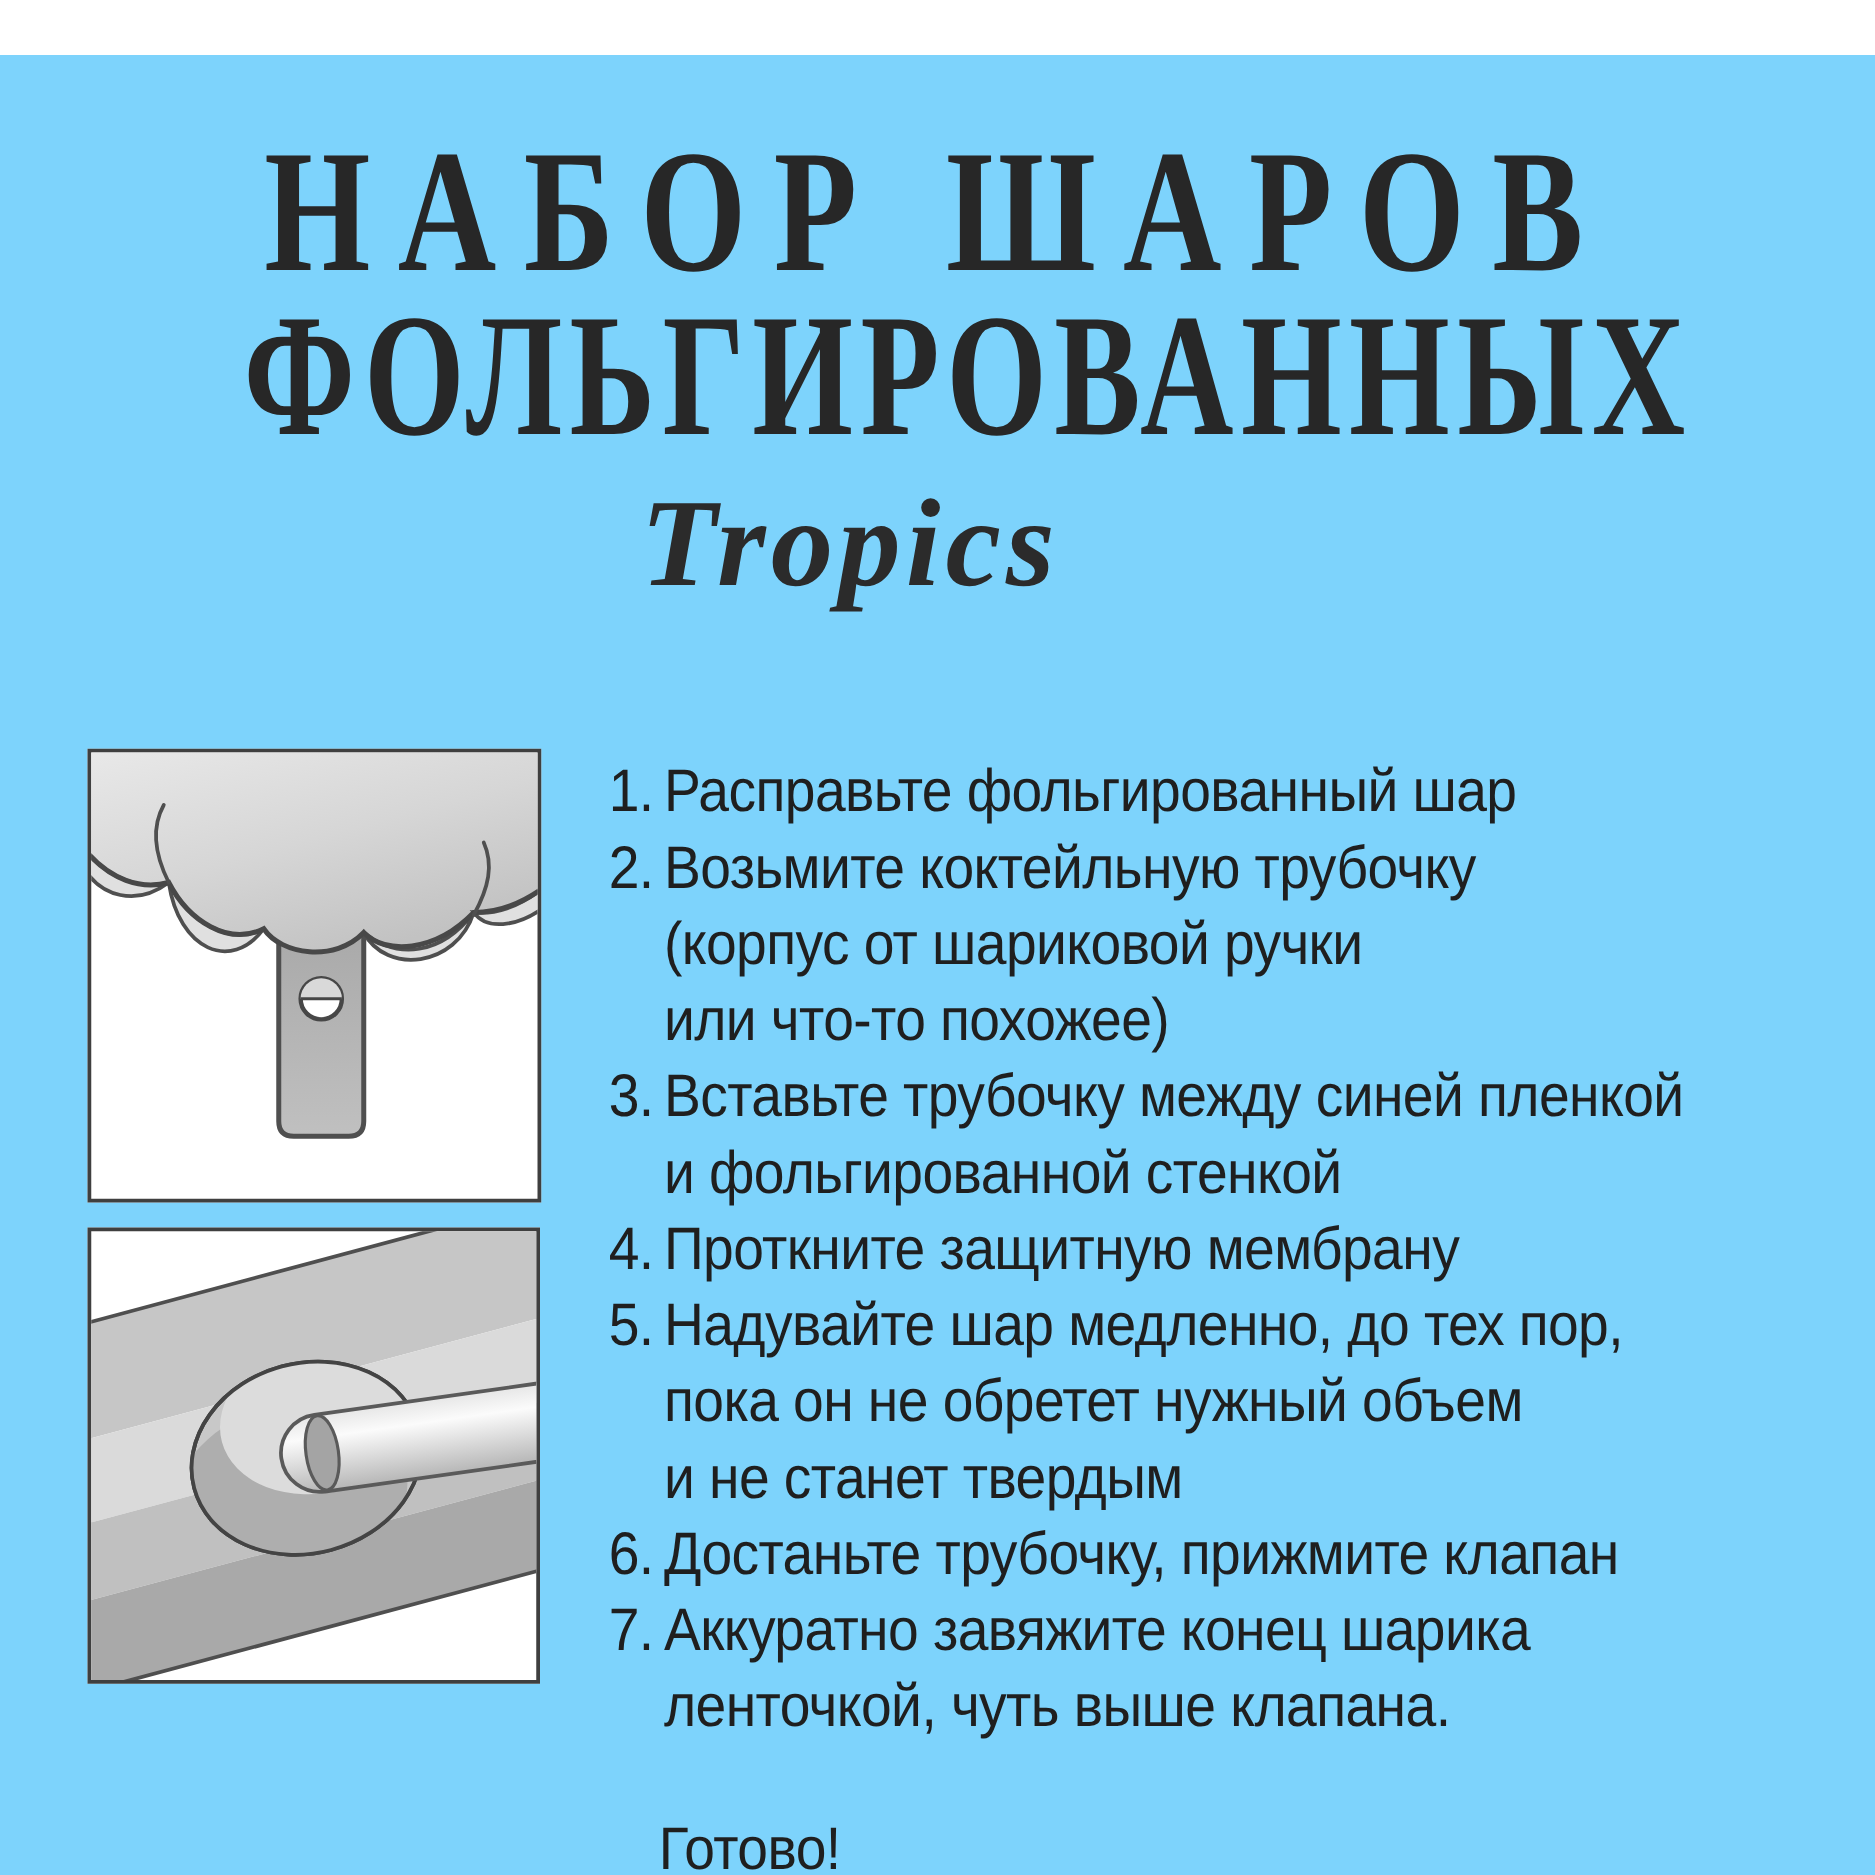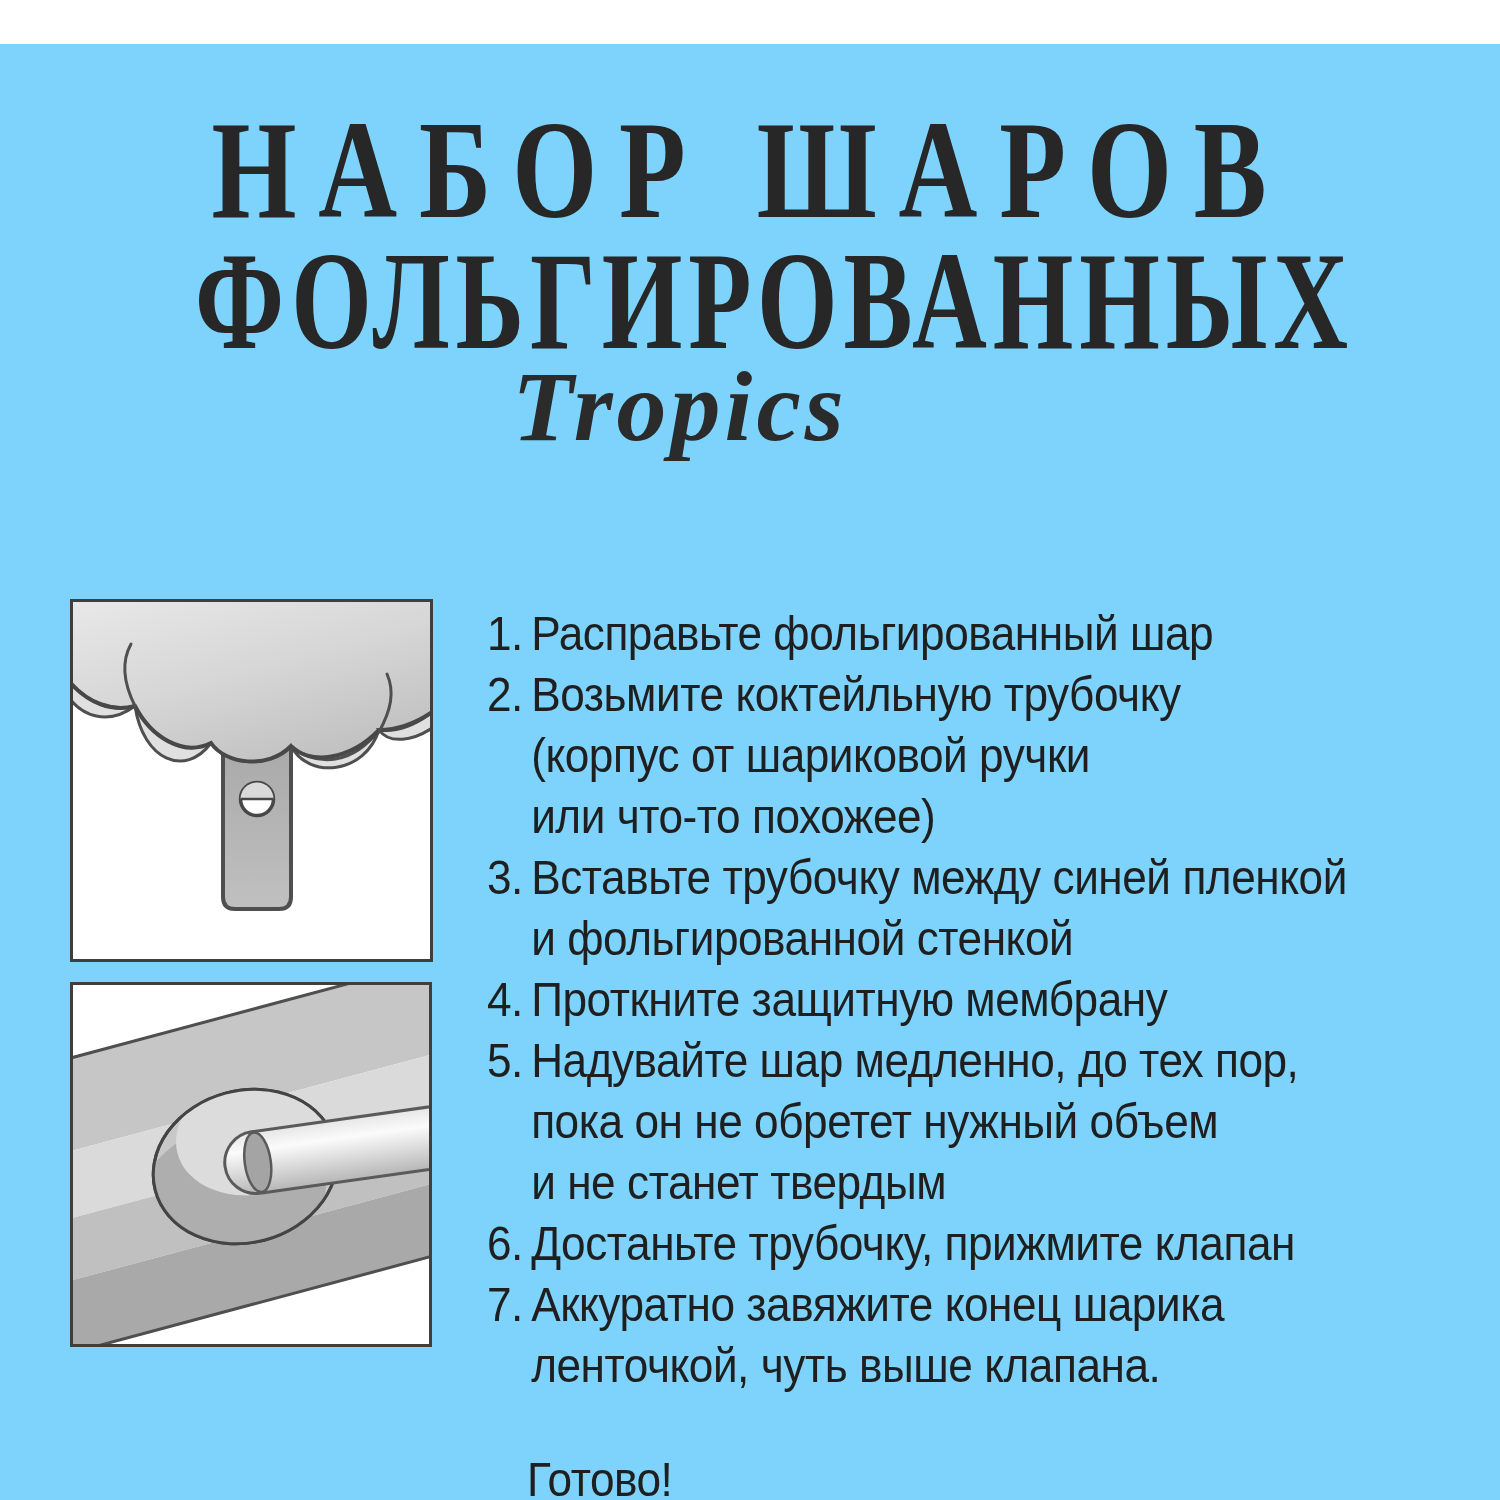--- a/index.html
+++ b/index.html
@@ -13,21 +13,21 @@
 
   
   .title-line {
     position:absolute; left:0; width:1500px; text-align:center;
     font-family:"Liberation Serif", serif; font-weight:bold;
     color:#272727; white-space:nowrap; line-height:140px; font-size:140px;
   }
   #title1 { top:56px;  letter-spacing:28px; transform:scaleX(0.78); }
   #title2 { top:187px; letter-spacing:8px;  transform:scaleX(0.74); }
   #subtitle {
-    position:absolute; left:0; top:313px; width:1360px; text-align:center;
+    position:absolute; left:0; top:341px; width:1360px; text-align:center;
     font-family:"Liberation Serif", serif; font-weight:bold; font-style:italic;
     font-size:100px; line-height:100px; letter-spacing:4px; color:#2b2b2b;
   }
 
   
   #instruction-list {
     position:absolute; left:487px; top:559px; width:1000px;
     transform:scaleX(0.92); transform-origin:left top;
     font-size:48px; line-height:61px; letter-spacing:-0.5px; color:#1f1f1f;
   }

